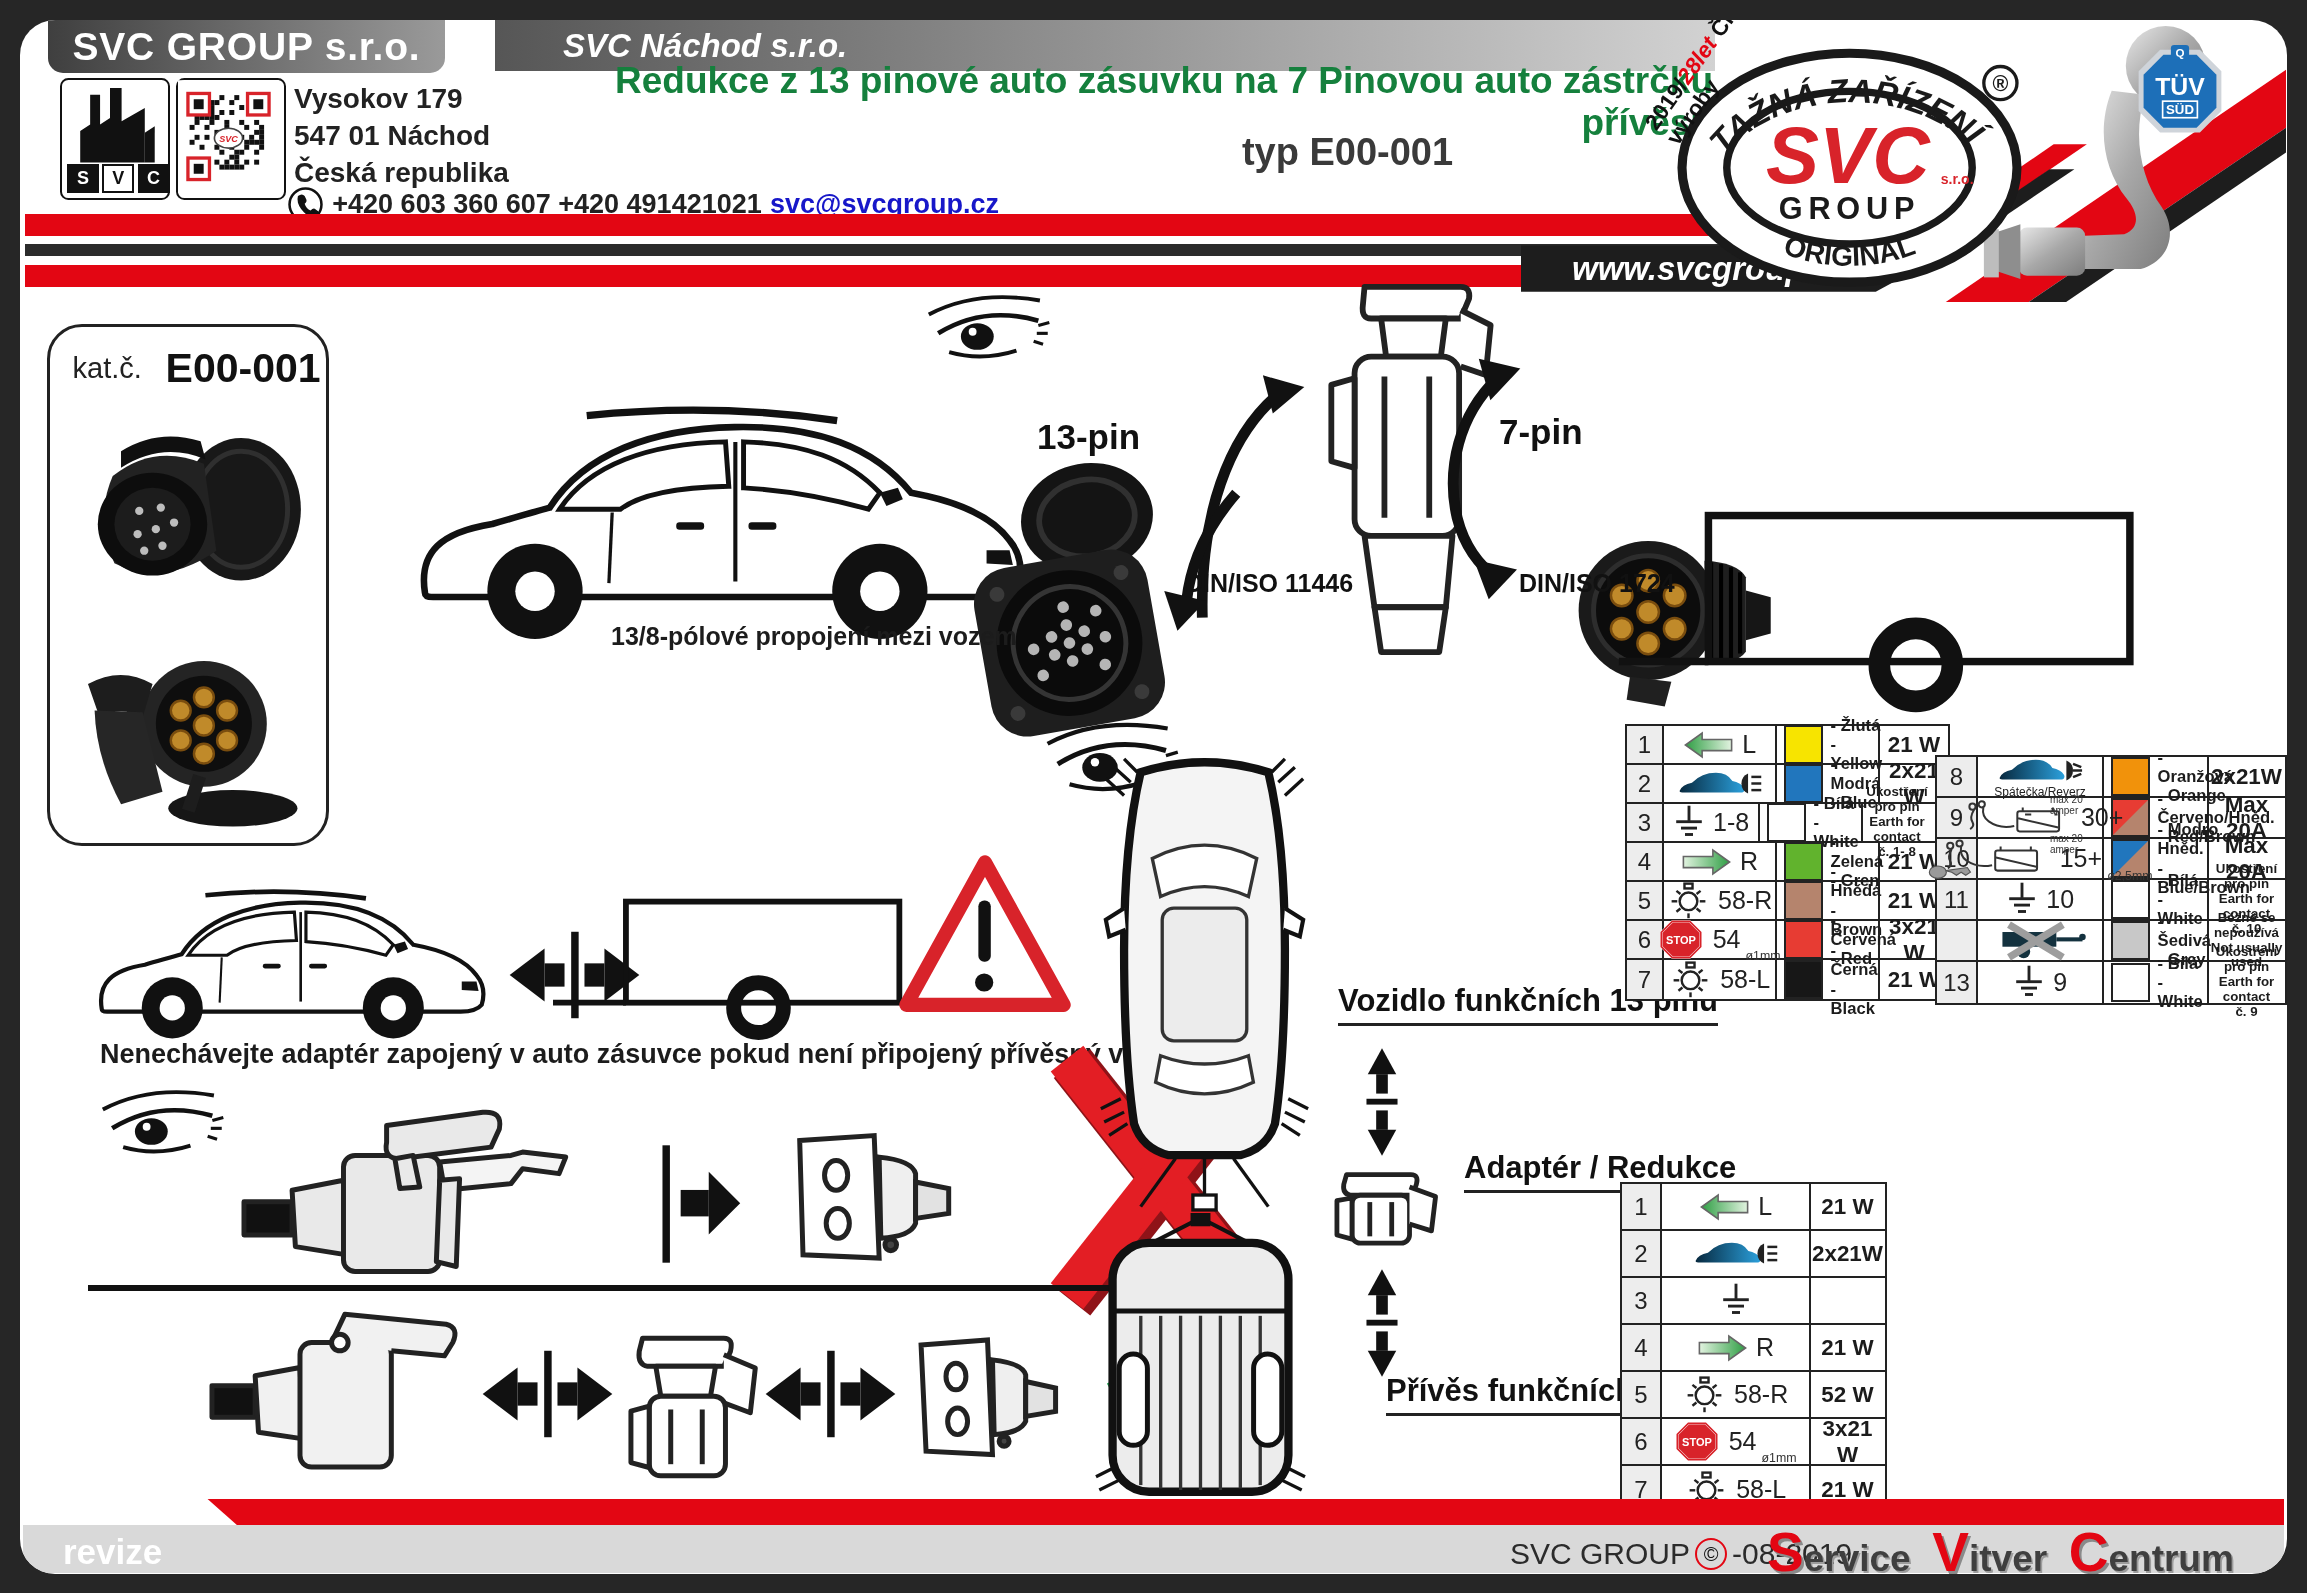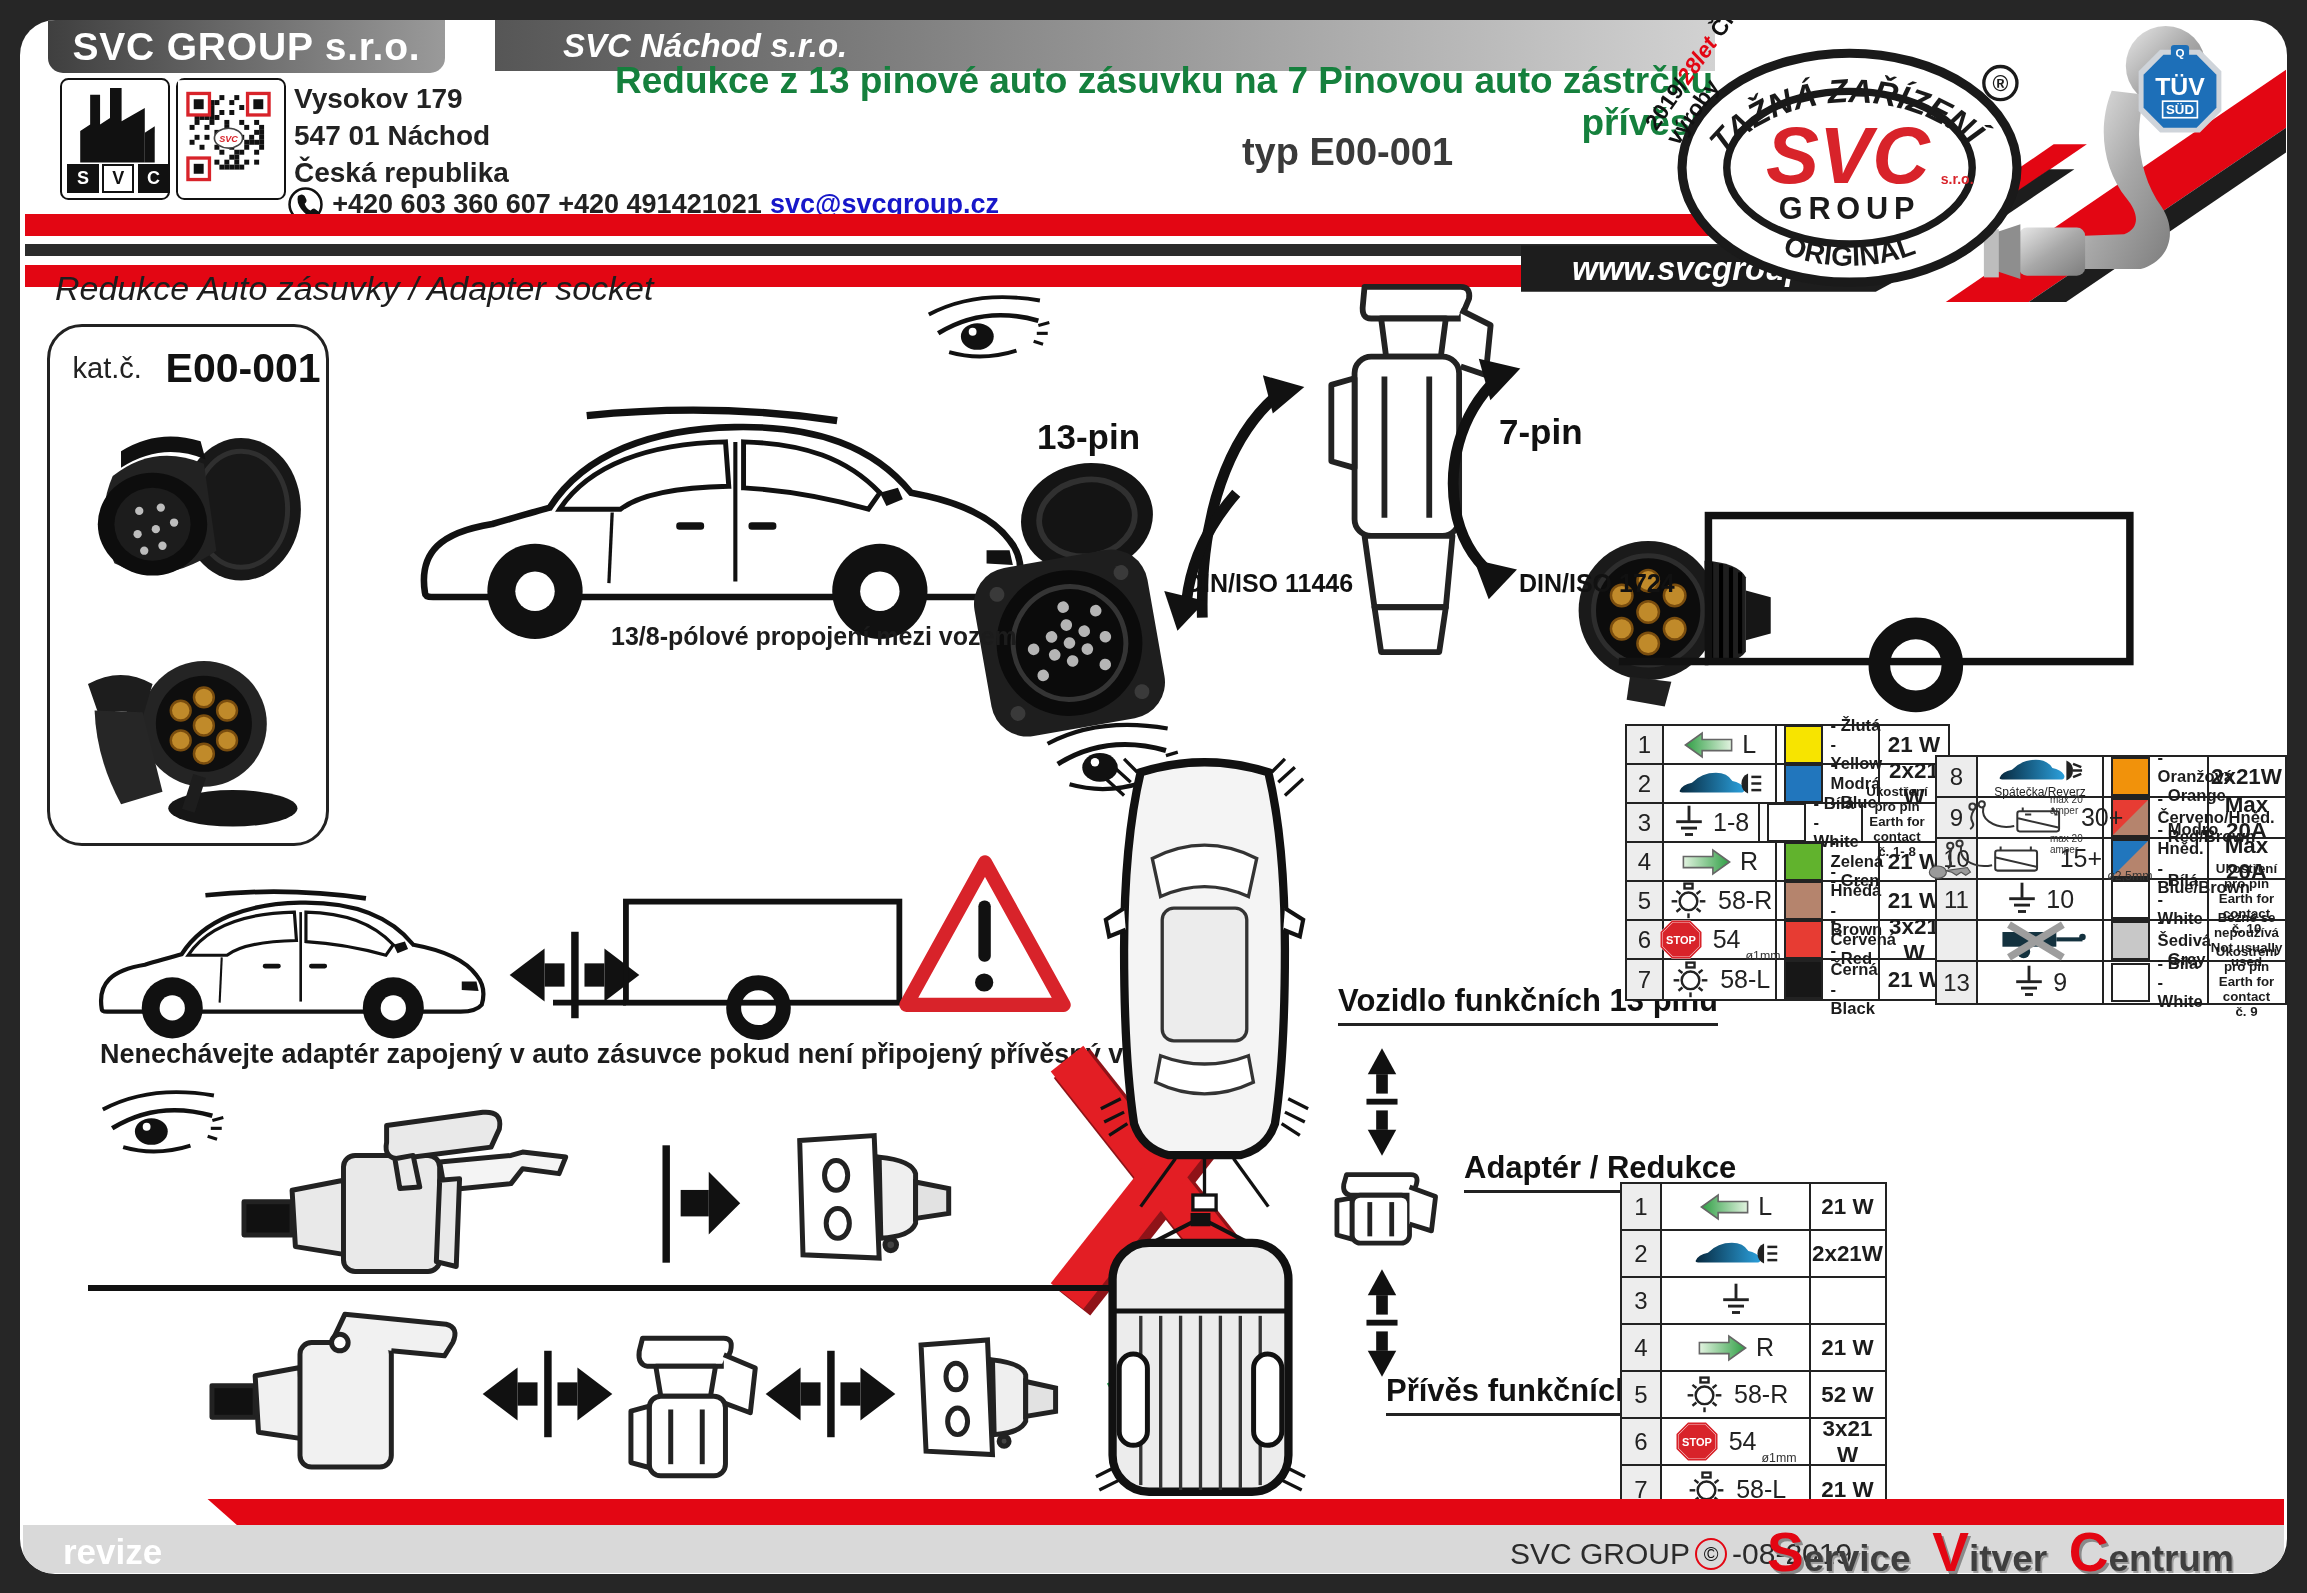--- a/index.html
+++ b/index.html
@@ -243,21 +243,20 @@
   <svg class="abs" style="left:2112px;top:23px;width:96px;height:113px" viewBox="0 0 116 136">
     <polygon points="34,8 82,8 108,34 108,82 82,108 34,108 8,82 8,34" fill="#cfd4da"></polygon>
     <polygon points="38,14 78,14 102,38 102,78 78,102 38,102 14,78 14,38" fill="#1d6fb8"></polygon>
     <rect x="47" y="2" width="22" height="18" rx="4" fill="#1d6fb8"></rect>
     <text x="58" y="17" text-anchor="middle" font-size="14" font-weight="bold" fill="#fff">Q</text>
     <text x="58" y="62" text-anchor="middle" font-size="30" font-weight="bold" fill="#fff">TÜV</text>
     <rect x="37" y="70" width="42" height="20" fill="none" stroke="#fff" stroke-width="2"></rect>
     <text x="58" y="86" text-anchor="middle" font-size="16" font-weight="bold" fill="#fff">SÜD</text>
   </svg>
 
-  <div class="abs sec-heading">Redukce Auto zásuvky / Adapter socket</div>
 
   <div class="abs kat-box">
     <span class="kat-label">kat.č.</span>
     <span class="kat-num">E00-001</span>
     <svg style="position:absolute;left:13.3px;top:91px" width="247" height="224" viewBox="0 0 298 270">
       <ellipse cx="215" cy="110" rx="72" ry="86" fill="#181818"></ellipse>
       <ellipse cx="215" cy="110" rx="56" ry="70" fill="none" stroke="#2f2f2f" stroke-width="6"></ellipse>
       <path d="M60 70 Q110 30 170 55 L185 160 Q120 205 62 175 Q38 120 60 70 Z" fill="#222"></path>
       <ellipse cx="108" cy="128" rx="66" ry="62" fill="#0d0d0d"></ellipse>
       <ellipse cx="108" cy="128" rx="46" ry="44" fill="#1c1c1c"></ellipse>

